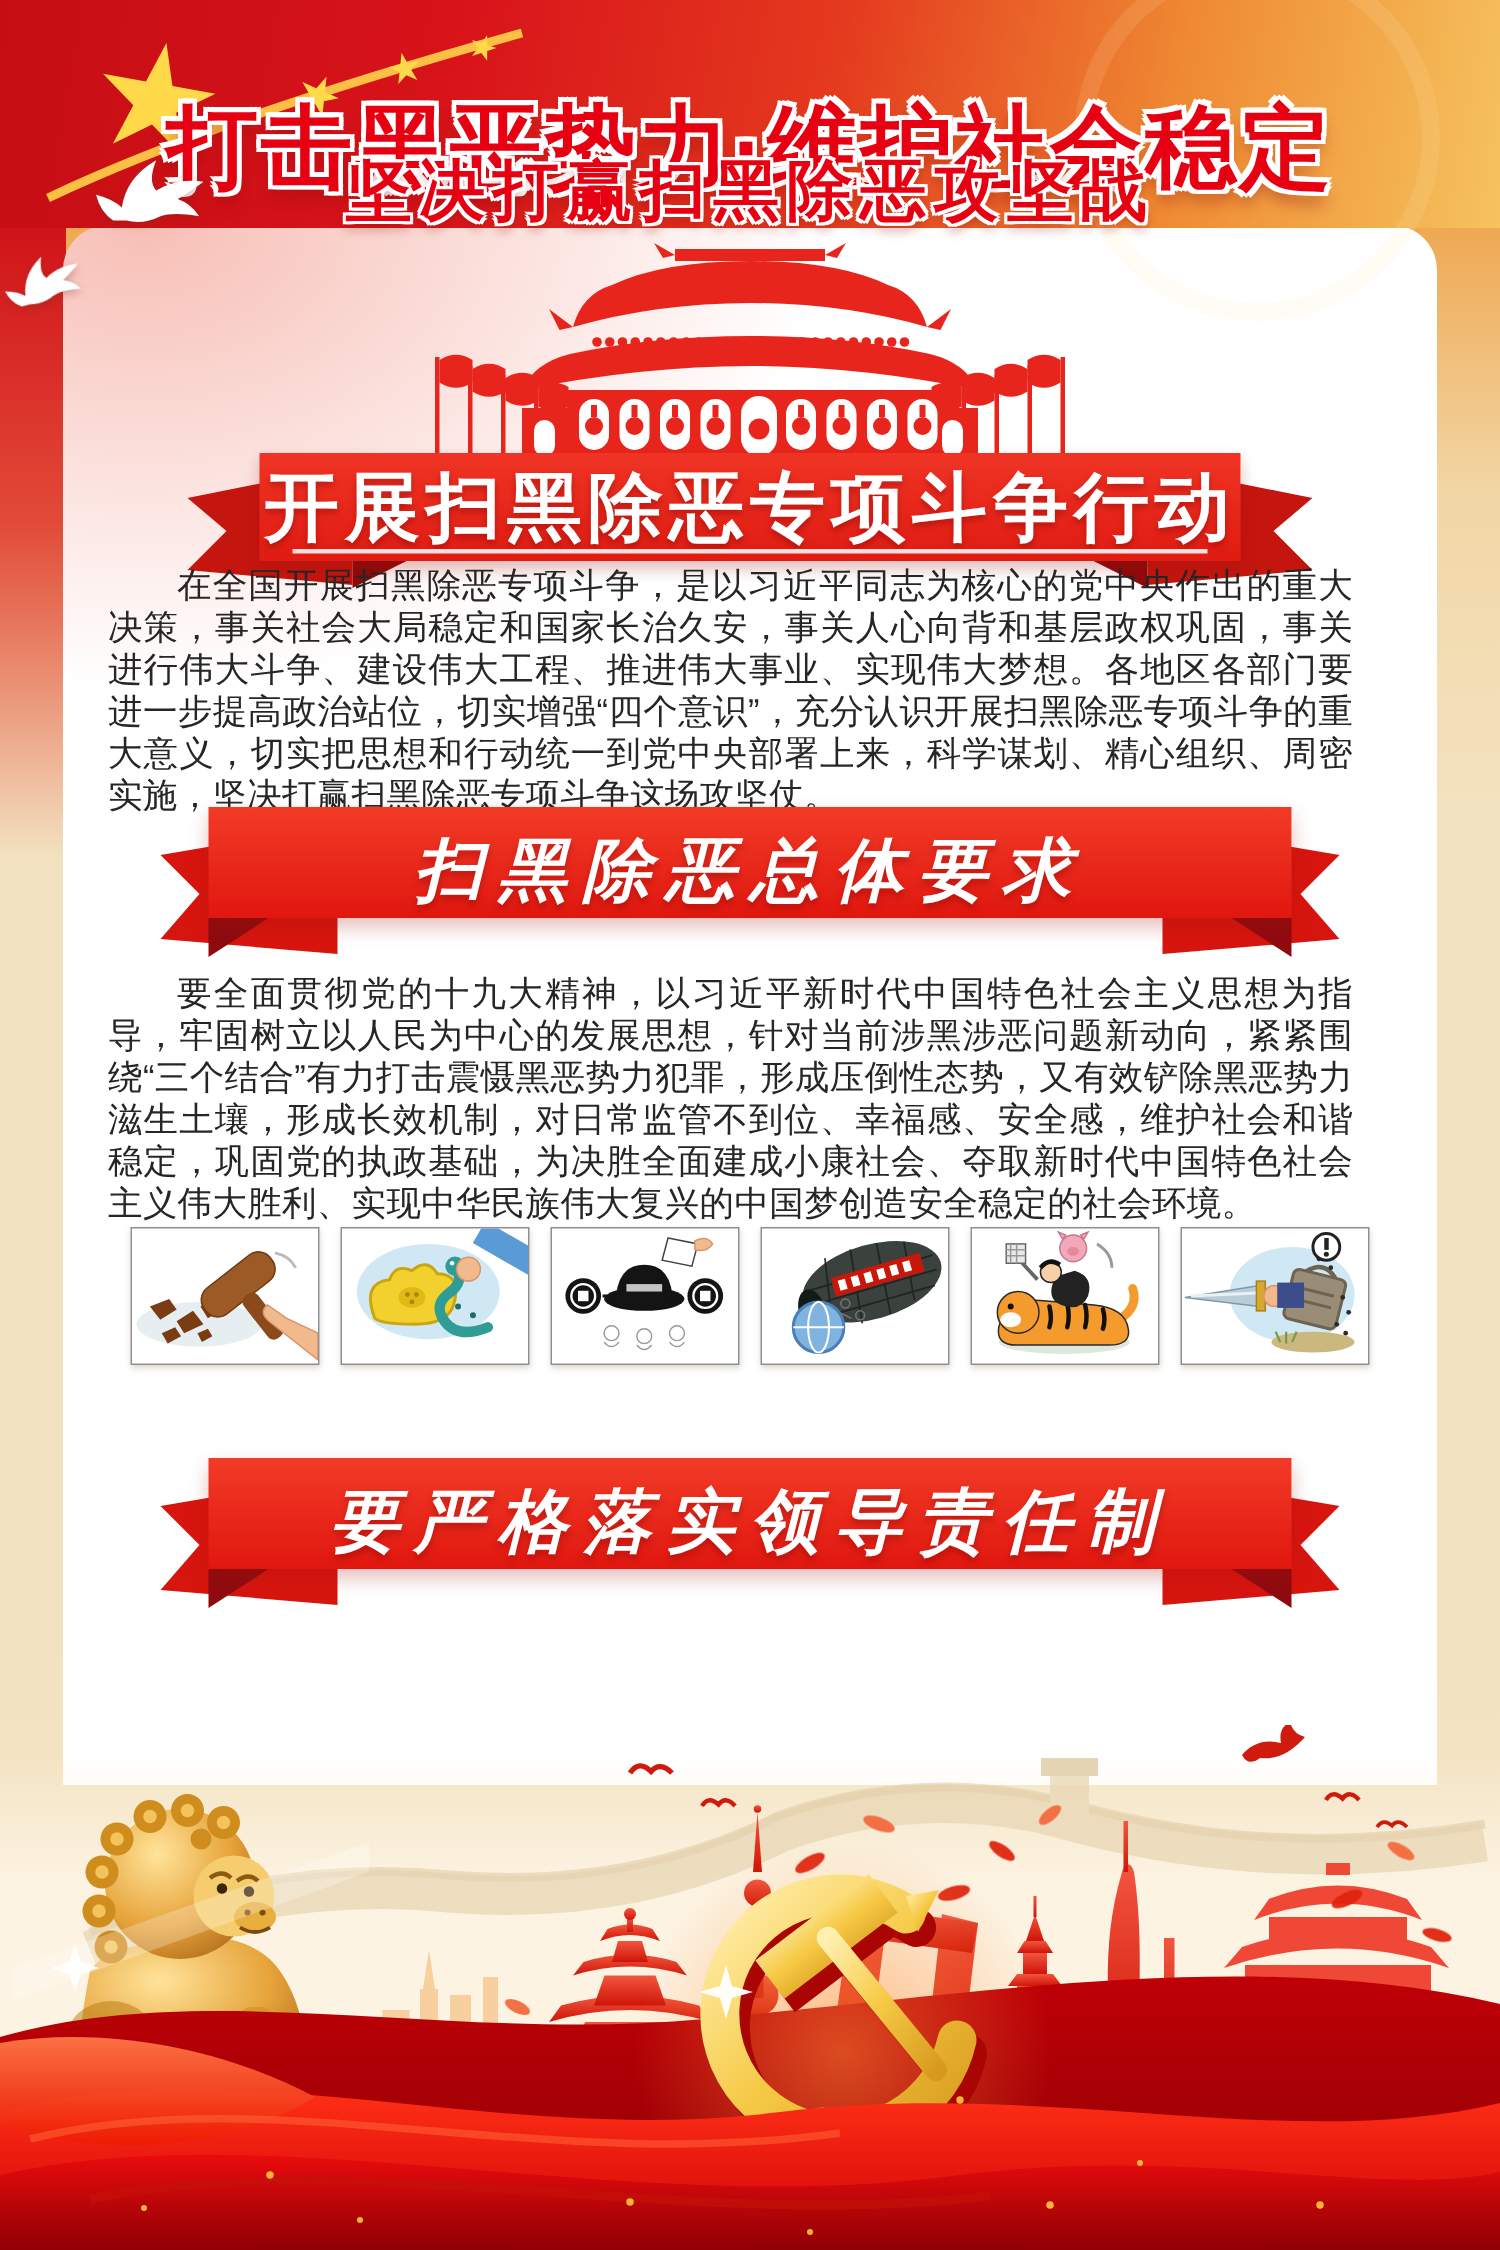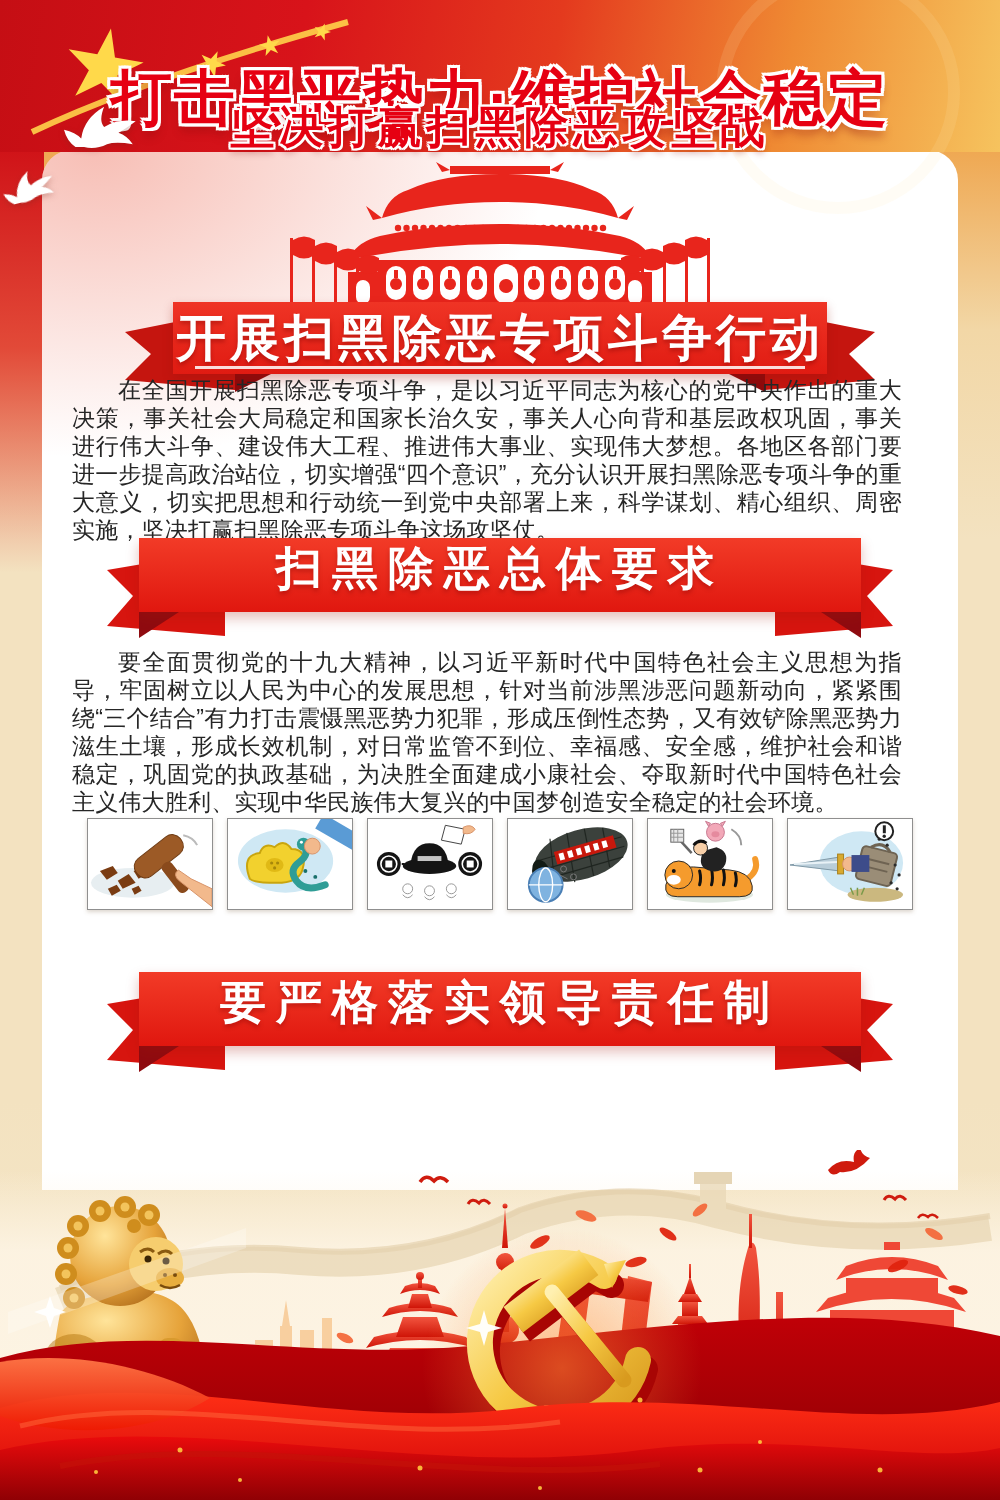--- a/index.html
+++ b/index.html
@@ -40,22 +40,22 @@
     text-shadow:0 3px 4px rgba(120,0,0,.4);}
   .para{position:absolute;left:30px;width:830px;margin:0;font-size:23px;line-height:28px;letter-spacing:.2px;
     font-weight:500;color:#262626;text-align:justify;text-indent:2em;}
   .p1{top:226px;}
   .p2{top:498px;}
   .p3{top:878px;}
   .ribbon{position:absolute;left:50%;transform:translateX(-50%);width:810px;height:104px;}
   .r1{top:388px;}
   .r2{top:778px;margin-top:44px;}
   .ribbon .bar{position:absolute;left:44px;right:44px;top:0;height:74px;
-    background:linear-gradient(180deg,#f23b27,#e0170f);display:flex;align-items:flex-start;justify-content:center;
-    box-shadow:0 6px 12px rgba(160,20,10,.28);}
+    background:linear-gradient(180deg,#f23b27,#e0170f);display:flex;align-items:flex-end;justify-content:center;
+    box-shadow:0 6px 12px rgba(160,20,10,.28);font-style:italic;}
   .ribbon-text{font-size:46px;font-weight:900;color:#fff;letter-spacing:10px;white-space:nowrap;
     text-shadow:0 3px 4px rgba(120,0,0,.35);}
   .ribbon svg.tails{position:absolute;left:0;top:0;}
   .cartoon-row{position:absolute;left:45px;top:668px;width:826px;display:flex;gap:14px;}
   .card{width:126px;height:90px;background:#fff;border:1px solid #8f8f8f;box-shadow:0 2px 4px rgba(120,90,60,.25);}
   .card svg{display:block;width:124px;height:88px;}
   
   .scene{position:absolute;left:0;top:1150px;width:1000px;height:350px;z-index:5;}
 </style>
 </head>

